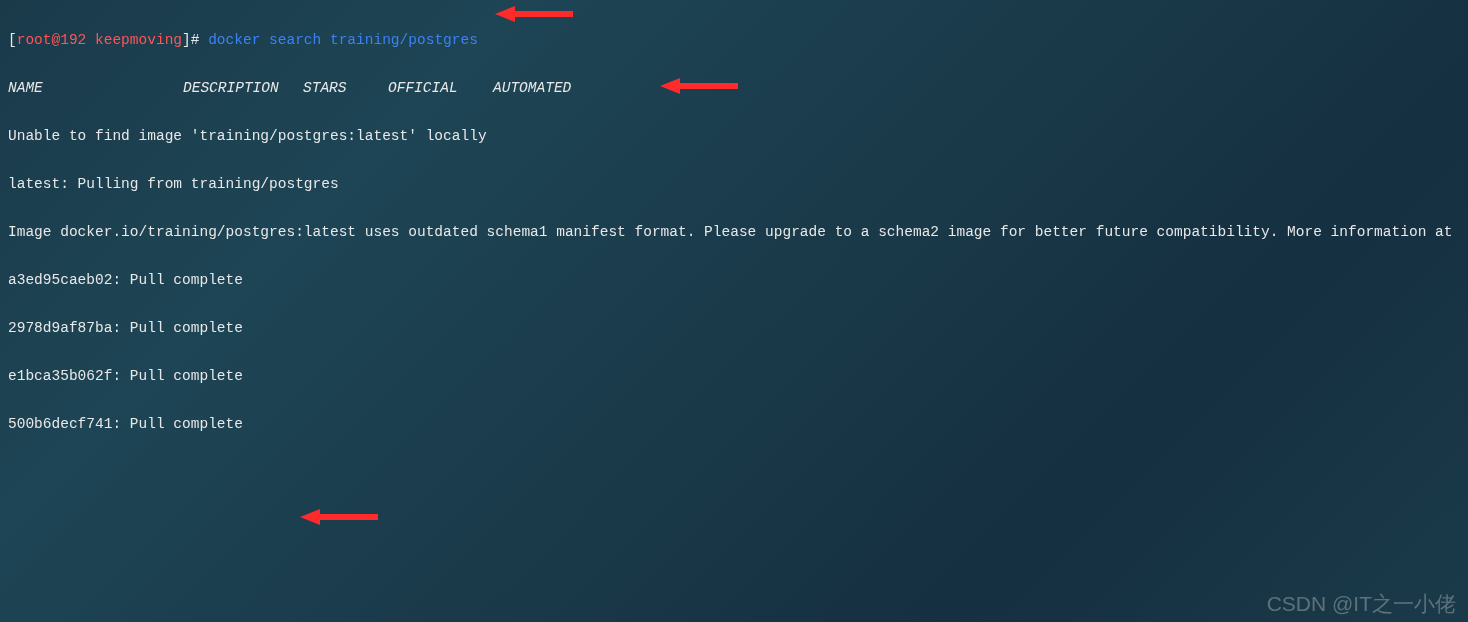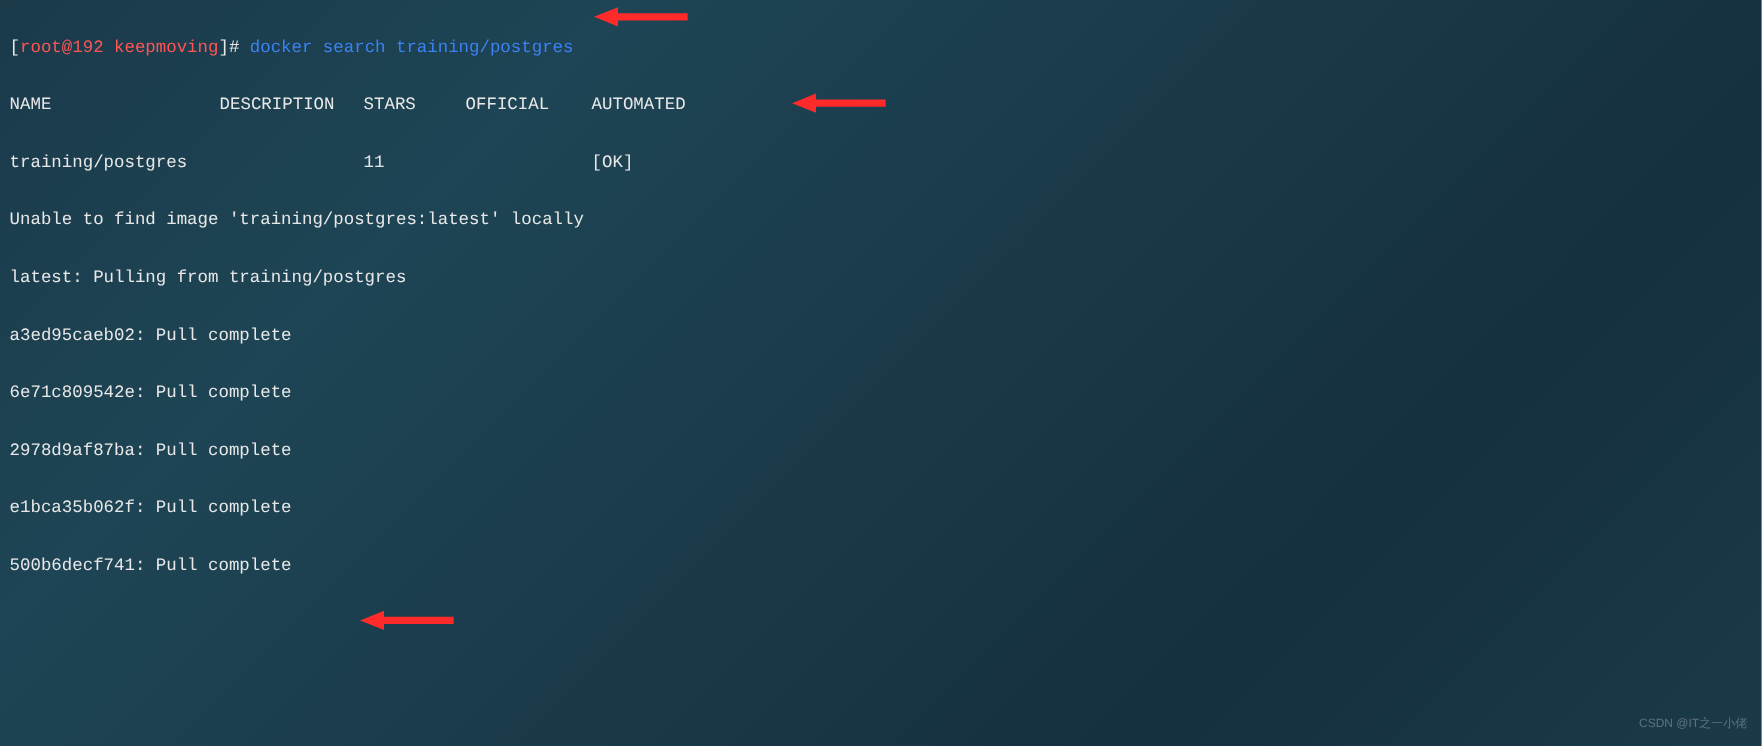--- a/index.html
+++ b/index.html
@@ -27,40 +27,39 @@
     position: absolute;
     pointer-events: none;
   }
   .arrow svg { display: block; }
   .watermark {
     position: absolute;
     right: 12px;
     bottom: 6px;
     color: rgba(220,220,220,0.35);
     font-family: Arial, sans-serif;
-    font-size: 10px;
+    font-size: 21px;
   }
-  .col { display: inline-block; }
+  .col { display: inline-block; font-style: italic; }
   .c-name { width: 175px; }
   .c-desc { width: 120px; }
   .c-stars { width: 85px; }
   .c-off  { width: 105px; }
   .c-auto { width: 120px; }
 </style>
 </head>
 <body>
 
 <div class="terminal">
 <div><span class="prompt-open">[</span><span class="prompt-user">root@192 keepmoving</span><span class="prompt-close">]# </span><span class="cmd">docker search training/postgres</span></div>
 <div><span class="col c-name">NAME</span><span class="col c-desc">DESCRIPTION</span><span class="col c-stars">STARS</span><span class="col c-off">OFFICIAL</span><span class="col c-auto">AUTOMATED</span></div>
-<div><span class="col c-name">training/postgres</span><span class="col c-desc"></span><span class="col c-stars">11</span><span class="col c-off"></span><span class="col c-auto">[OK]</span></div>
 <div>Unable to find image 'training/postgres:latest' locally</div>
 <div>latest: Pulling from training/postgres</div>
+<div>Image docker.io/training/postgres:latest uses outdated schema1 manifest format. Please upgrade to a schema2 image for better future compatibility. More information at</div>
 <div>a3ed95caeb02: Pull complete</div>
-<div>6e71c809542e: Pull complete</div>
 <div>2978d9af87ba: Pull complete</div>
 <div>e1bca35b062f: Pull complete</div>
 <div>500b6decf741: Pull complete</div>
 
 
 
 
 
 
 

